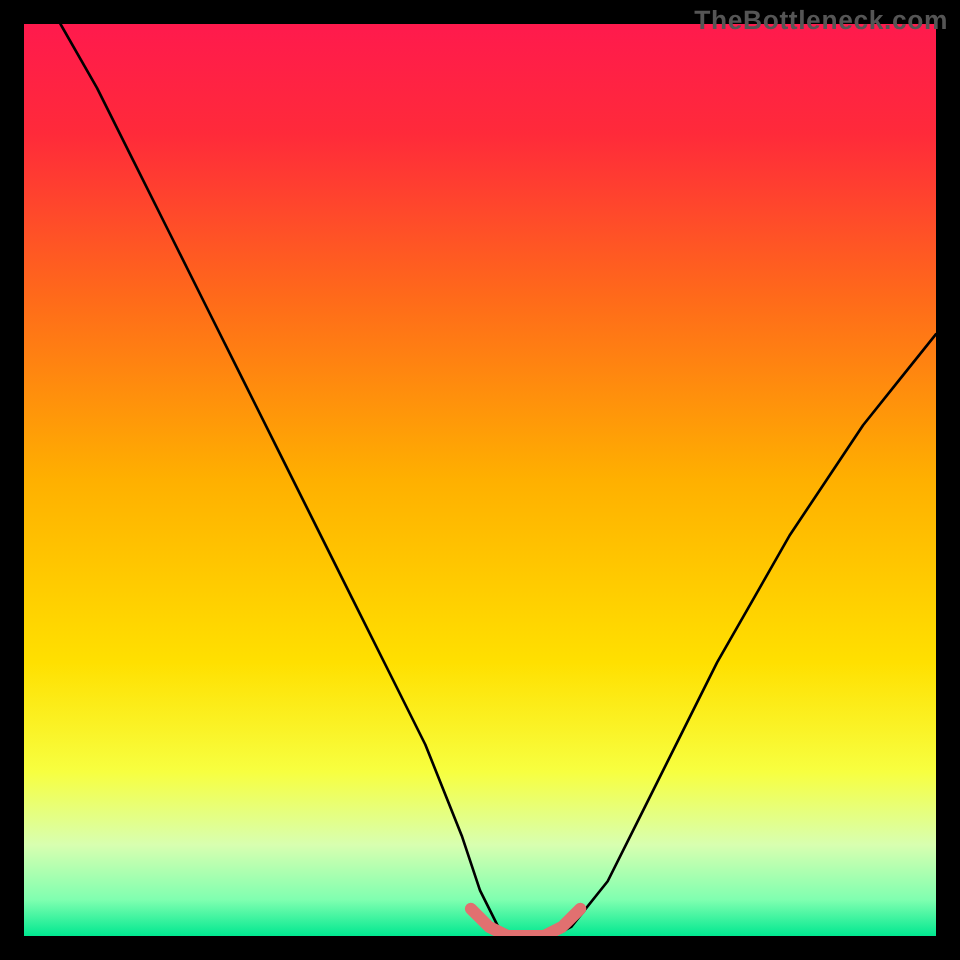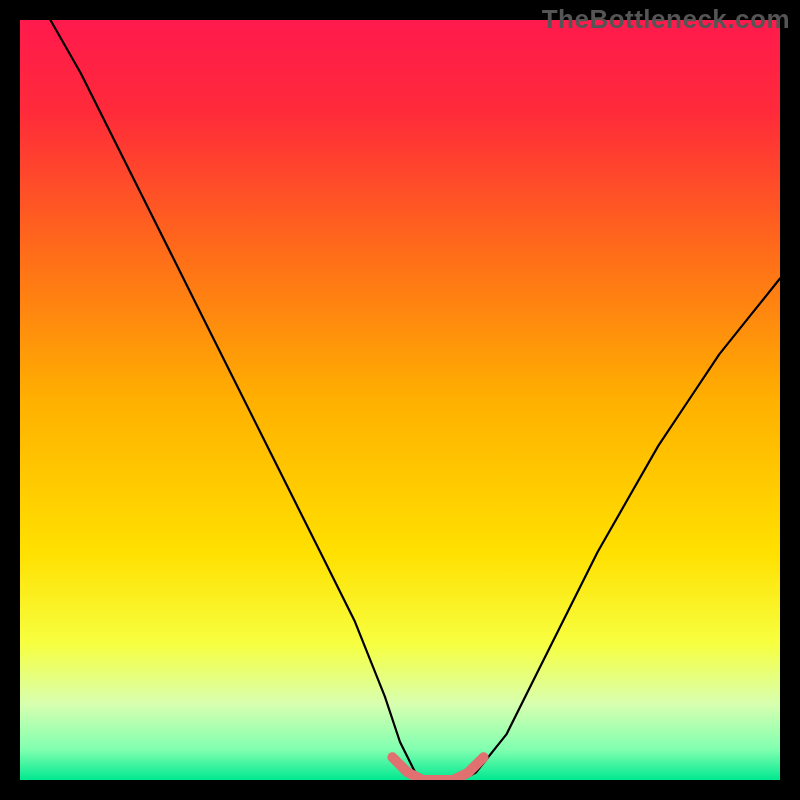--- a/index.html
+++ b/index.html
@@ -22,21 +22,21 @@
     top: 20px;
     width: 760px;
     height: 760px;
     overflow: hidden;
   }
   .watermark {
     position: absolute;
     top: 4px;
     right: 10px;
     color: #555;
-    font-size: 26px;
+    font-size: 22px;
     font-weight: bold;
     letter-spacing: 0.5px;
     z-index: 5;
   }
   svg { display: block; }
 </style>
 </head>
 <body>
 
 <div class="frame">

